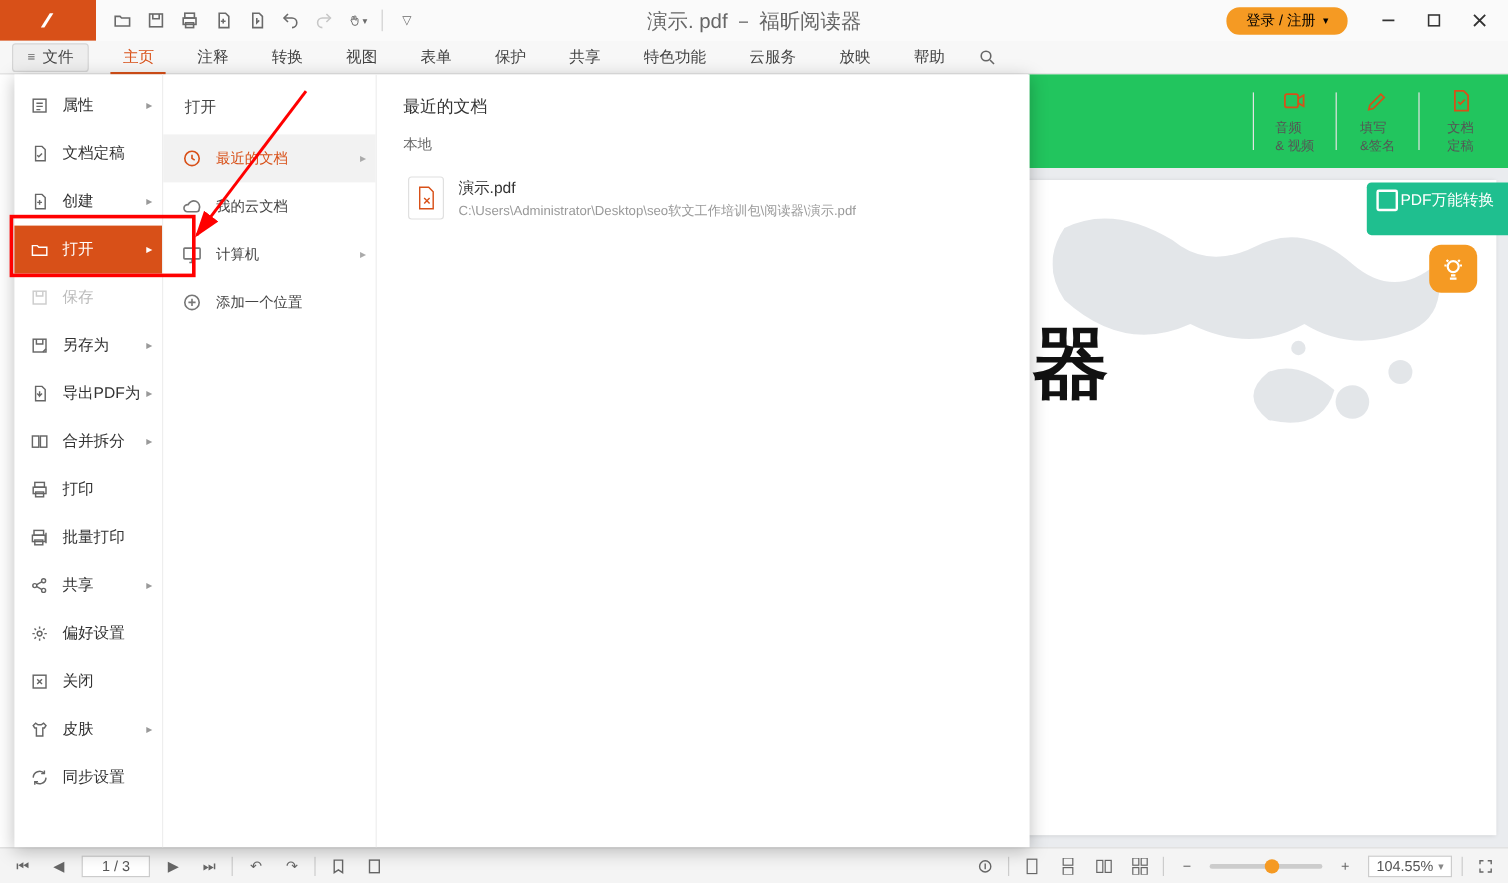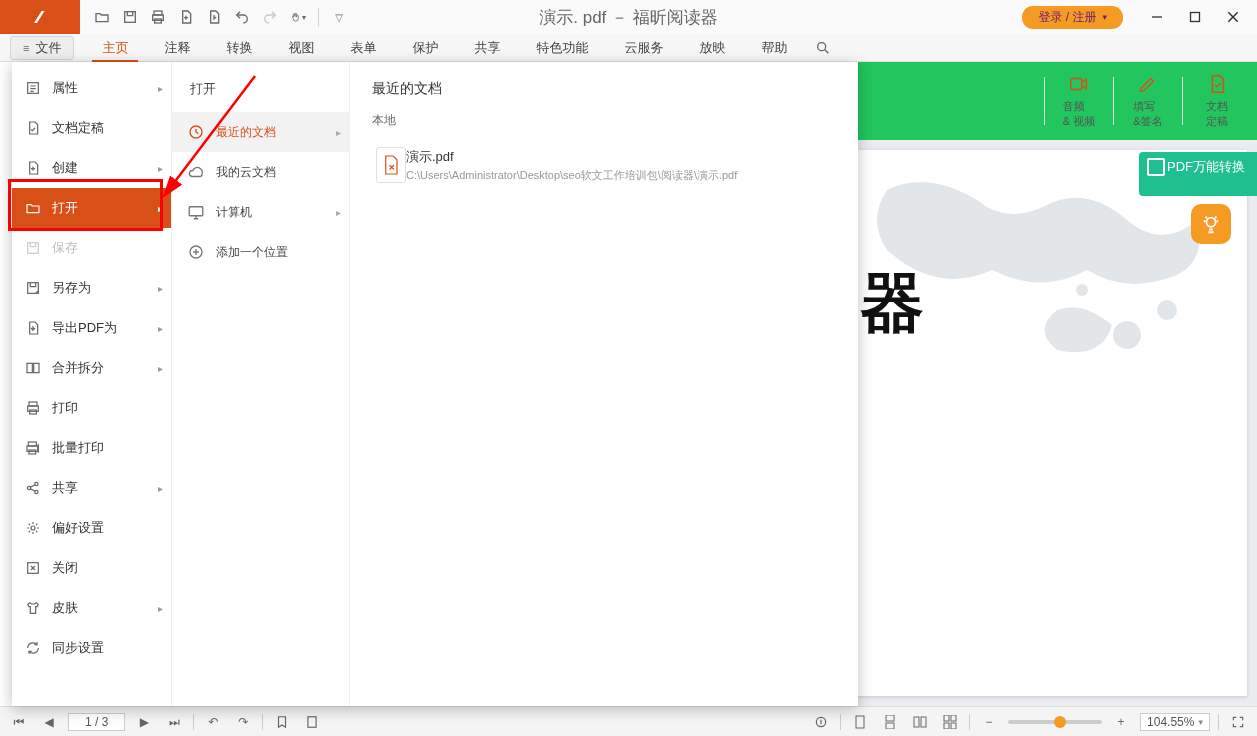--- a/index.html
+++ b/index.html
@@ -7,21 +7,21 @@
 
   
   .titlebar { height: 34px; display: flex; align-items: center; background: #fafafa; position: relative; }
   .app-logo { width: 80px; height: 34px; background: #d85018; display:flex; align-items:center; justify-content:center; }
   .app-logo svg { width: 18px; height: 18px; fill:#fff; }
   .qat { display:flex; align-items:center; gap: 12px; padding-left: 14px; }
   .qat-icon { width: 16px; height: 16px; color:#6a6a6a; display:flex; align-items:center; justify-content:center; cursor:pointer; }
   .qat-sep { width:1px; height:18px; background:#d0d0d0; }
   .title-center { position:absolute; left:0; right:0; text-align:center; font-size:17px; color:#666; pointer-events:none; }
   .win-controls { margin-left:auto; display:flex; align-items:center; gap:2px; padding-right:6px; }
-  .login-btn { background:#f59a23; color:#701a75; font-size:12px; padding:3px 16px; border-radius:11px; display:flex; align-items:center; gap:6px; cursor:pointer; margin-right:14px; }
+  .login-btn { background:#f59a23; color:#000000; font-size:12px; padding:3px 16px; border-radius:11px; display:flex; align-items:center; gap:6px; cursor:pointer; margin-right:14px; }
   .login-btn .chev { font-size:9px; }
   .win-btn { width:36px; height:26px; display:flex; align-items:center; justify-content:center; color:#333; cursor:pointer; }
 
   
   .ribbon-tabs { height: 28px; border-bottom:1px solid #e0e0e0; display:flex; align-items:center; background:#f7f7f7; font-size:13px; color:#444; position:relative; }
   .file-tab { margin:0 10px; display:flex; align-items:center; gap:6px; background:#eee; border:1px solid #d5d5d5; padding:2px 12px; border-radius:3px; cursor:pointer; }
   .file-tab .ham { font-size:11px; color:#666; }
   .tab { padding: 0 18px; display:flex; align-items:center; height:100%; cursor:pointer; position:relative; }
   .tab.active { color:#d85018; }
   .tab.active::after { content:''; position:absolute; left:8px; right:8px; bottom:-1px; height:2px; background:#d85018; }
@@ -37,41 +37,41 @@
   .doc-strip { position:absolute; right:0; top:140px; bottom:30px; width:400px; background:#eaecef; overflow:hidden; }
   .doc-page { position:absolute; right:10px; top:10px; bottom:10px; left:-460px; background:#fff; box-shadow:0 1px 4px rgba(0,0,0,0.15); }
   .map-art { position:absolute; right:30px; top:10px; width:340px; height:220px; opacity:.85; }
   .big-text { position:absolute; left:860px; top:260px; font-size:64px; font-weight:900; color:#111; letter-spacing:2px; }
   .pdf-badge { position:absolute; right:0; top:152px; background:#1fbf8f; color:#fff; font-size:13px; padding:6px 12px 20px 28px; border-top-left-radius:4px; border-bottom-left-radius:4px; display:flex; align-items:center; z-index:30; cursor:pointer;}
   .pdf-badge::before { content:''; position:absolute; left:8px; width:14px; height:14px; border:2px solid #fff; border-radius:2px; }
   .lightbulb { position:absolute; right:26px; top:204px; width:40px; height:40px; border-radius:10px; background:#f59a23; display:flex; align-items:center; justify-content:center; z-index:26; cursor:pointer;}
 
   
   .file-menu { position:absolute; left:12px; top:62px; width:846px; height:644px; background:#fff; box-shadow:0 3px 14px rgba(0,0,0,0.25); display:flex; z-index:50; }
-  .fm-col1 { width:160px; border-right:1px solid #eee; padding:6px 0; }
+  .fm-col1 { width:124px; border-right:1px solid #eee; padding:6px 0; }
   .fm-item { height:40px; display:flex; align-items:center; gap:10px; padding:0 12px; font-size:13px; color:#333; cursor:pointer; position:relative; }
   .fm-item .mi { width:18px; height:18px; color:#666; display:flex; align-items:center; justify-content:center; }
   .fm-item .arrow { position:absolute; right:8px; font-size:10px; color:#999; }
   .fm-item.disabled { color:#bbb; }
   .fm-item.disabled .mi { color:#ccc; }
   .fm-item.active { background:#d85018; color:#fff; }
   .fm-item.active .mi, .fm-item.active .arrow { color:#fff; }
 
   .fm-col2 { width:178px; border-right:1px solid #eee; padding:12px 0; }
   .fm-col2-title { font-size:13px; color:#444; padding:6px 18px 14px; }
   .fm2-item { height:40px; display:flex; align-items:center; gap:10px; padding:0 14px; font-size:12px; color:#444; cursor:pointer; position:relative; }
   .fm2-item .mi { width:20px; height:20px; display:flex; align-items:center; justify-content:center; color:#777; }
   .fm2-item .arrow { position:absolute; right:8px; font-size:10px; color:#aaa; }
   .fm2-item.active { background:#f2f2f2; color:#d85018; }
   .fm2-item.active .mi { color:#d85018; }
 
   .fm-col3 { flex:1; padding:18px 22px; }
   .fm3-title { font-size:14px; color:#333; margin-bottom:14px; }
   .fm3-sub { font-size:12px; color:#666; margin-bottom:10px; }
-  .recent-item { display:flex; align-items:center; padding:8px 4px; cursor:pointer; border-radius:4px; }
+  .recent-item { display:flex; gap:12px; align-items:center; padding:8px 4px; cursor:pointer; border-radius:4px; }
   .recent-icon { width:30px; height:36px; border:1px solid #e0e0e0; border-radius:3px; display:flex; align-items:center; justify-content:center; color:#d85018; }
   .recent-name { font-size:13px; color:#333; }
   .recent-path { font-size:11px; color:#999; margin-top:2px; }
 
   
   .red-box { position:absolute; left:8px; top:179px; width:155px; height:52px; border:3px solid #ff0000; z-index:60; pointer-events:none; }
   .red-arrow { position:absolute; left:150px; top:68px; z-index:60; pointer-events:none; }
 
   
   .statusbar { position:absolute; left:0; right:0; bottom:0; height:30px; background:#f4f4f4; border-top:1px solid #ddd; display:flex; align-items:center; font-size:12px; color:#555; padding:0 8px; gap:8px; }

